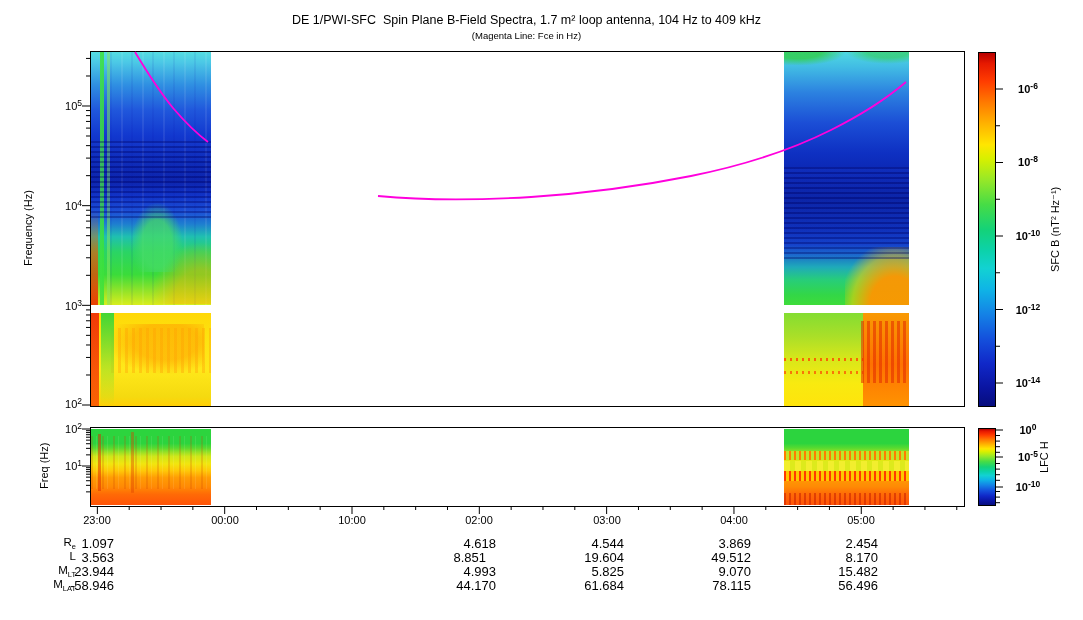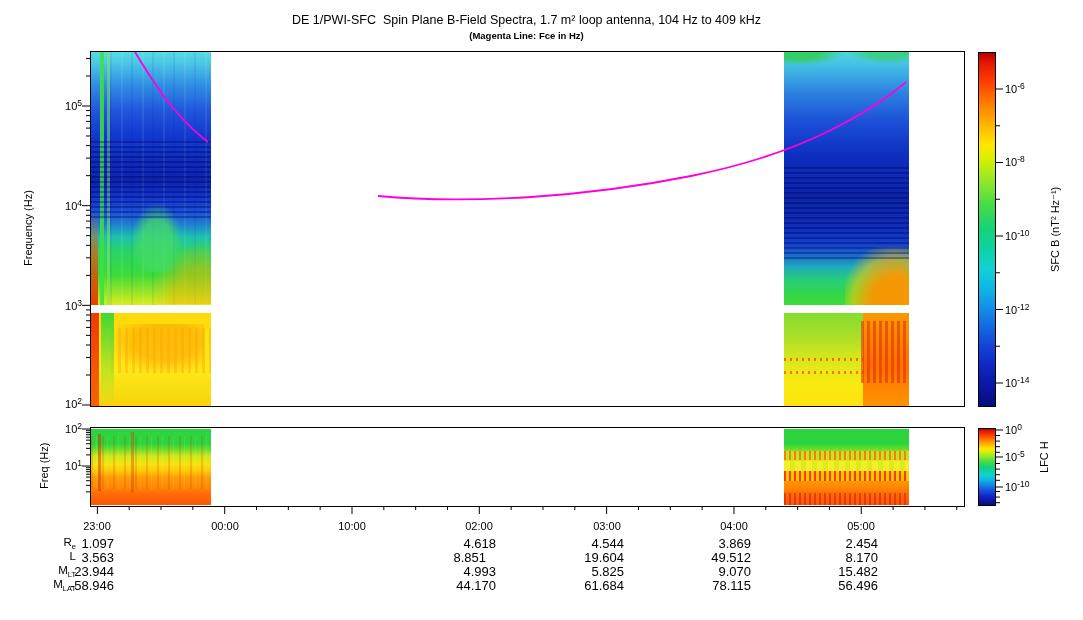--- a/index.html
+++ b/index.html
@@ -1,20 +1,20 @@
 <!DOCTYPE html>
 <html><head>
 <meta charset="utf-8">
 <style>
   html,body{margin:0;padding:0;background:#fff;}
   #fig{position:relative;width:1083px;height:620px;background:#fff;
        font-family:"Liberation Sans","DejaVu Sans",sans-serif;color:#000;overflow:hidden;}
   .abs{position:absolute;}
   .title{left:90px;top:13px;width:873px;font-size:12.5px;white-space:pre;text-align:center;}
-  .subtitle{left:90px;top:30px;width:873px;font-size:9.5px;font-weight:bold;text-align:center;}
+  .subtitle{left:90px;top:30px;width:873px;font-size:9.5px;font-weight:normal;text-align:center;}
   .panel{border:1px solid #000;background:#fff;}
   #sfc-box{left:90px;top:51px;width:873px;height:354px;}
   #strip-box{left:90px;top:405px;width:873px;height:21px;border:1px solid #000;background:#fff;}
   .strip-title{width:100%;line-height:21px;font-size:11.5px;text-align:center;white-space:pre;}
   #lfc-box{left:90px;top:427px;width:873px;height:78px;}
   .seg{position:absolute;}
   
   .sfc-left{left:0;top:0;width:120px;height:253px;
     background-image:
       linear-gradient(rgba(60,225,60,.85),rgba(60,225,60,.85)),
@@ -79,25 +79,25 @@
     background-position:0 22px,0 32px,0 42px,0 64px,0 0;
     background-size:100% 9px,100% 10px,100% 10px,100% 12px,100% 100%;
     background-repeat:no-repeat;}
   
   .cbar{width:16px;border:1px solid #000;
     background:linear-gradient(to bottom,#b80000 0%,#e61900 3%,#ff3c00 8%,#ff7a00 14%,#ffb200 20%,#ffe600 26%,#d7f000 30%,#96e828 36%,#46dc46 43%,#14d278 50%,#0cd2aa 56%,#12d2d2 61%,#0fb4e6 67%,#1482e6 74%,#1450dc 81%,#1028c8 88%,#0a14a0 95%,#060d7d 100%);}
   #cbar-sfc{left:978px;top:52px;height:353px;}
   #cbar-lfc{left:978px;top:428px;height:76px;}
   
   .ytick{position:absolute;left:38px;width:44px;text-align:right;font-size:11px;height:14px;line-height:14px;}
-  .cbtick{position:absolute;left:1005px;width:46px;text-align:left;font-size:11px;height:14px;line-height:14px;}
+  .cbtick{position:absolute;left:1005px;width:46px;text-align:center;font-size:11px;height:14px;line-height:14px;font-weight:bold;}
   sup{font-size:8.5px;line-height:0;vertical-align:4px;}
   sub{font-size:7.5px;line-height:0;vertical-align:-3px;}
   .vlab{position:absolute;writing-mode:vertical-rl;transform:rotate(180deg);text-align:center;font-size:11px;}
-  .timelab{position:absolute;width:60px;text-align:center;font-size:11px;top:514px;margin-top:6px;}
+  .timelab{position:absolute;width:60px;text-align:center;font-size:11px;top:514px;}
   .ephlab{position:absolute;left:30px;width:46px;text-align:right;font-size:11.5px;height:14px;}
   .ephval{position:absolute;width:64px;text-align:right;font-size:13px;height:14px;}
   .footer{left:90px;top:594px;width:873px;text-align:center;font-size:11.5px;}
   svg{position:absolute;left:0;top:0;overflow:visible;}
 </style>
 </head>
 <body>
 
 <div id="fig">
 

